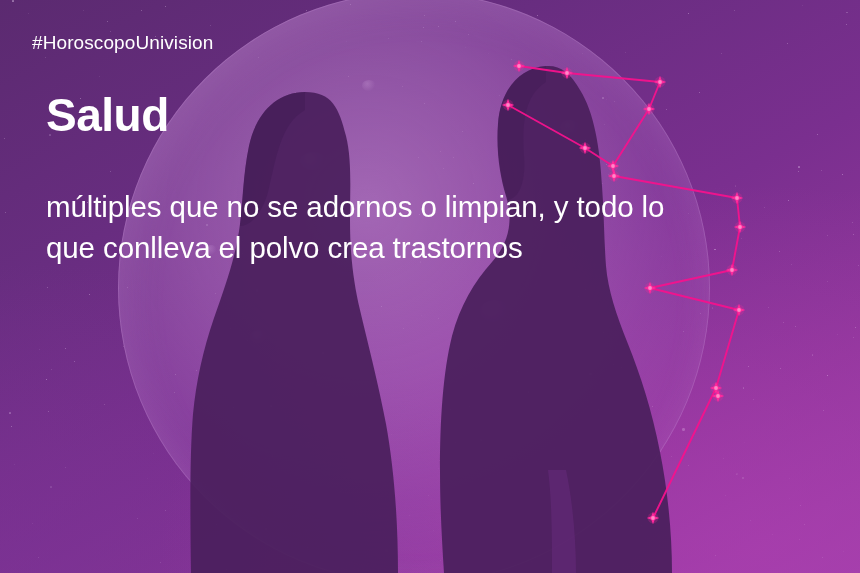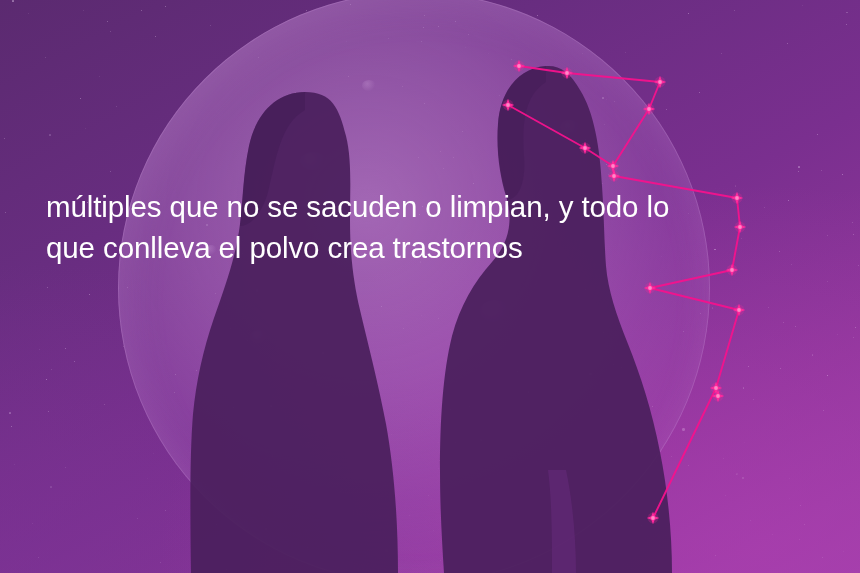--- a/index.html
+++ b/index.html
@@ -452,18 +452,20 @@
           <circle cx="716" cy="388" r="1.9" fill="#ff87c8"></circle>
         </g>
         <g>
           <circle cx="653" cy="518" r="5.4" fill="#ff2a9d" opacity="0.22"></circle>
           <path d="M653,511.8 L654.7,516.3 L659.2,518 L654.7,519.7 L653,524.2 L651.3,519.7 L646.8,518 L651.3,516.3 Z" fill="#ff2a9d"></path>
           <circle cx="653" cy="518" r="1.9" fill="#ff87c8"></circle>
         </g>
       </g>
   </svg>
 
+  <div class="hashtag">#HoroscopoUnivision</div>
+  <h1 class="title">Salud</h1>
   <div class="body-text" id="body-text">
-      <div>múltiples que no se sacuden o limpian, y todo lo</div>
+      <div>múltiples que no se adornos o limpian, y todo lo</div>
       <div>que conlleva el polvo crea trastornos</div>
     </div>
 
 </div>
 
 </body></html>

